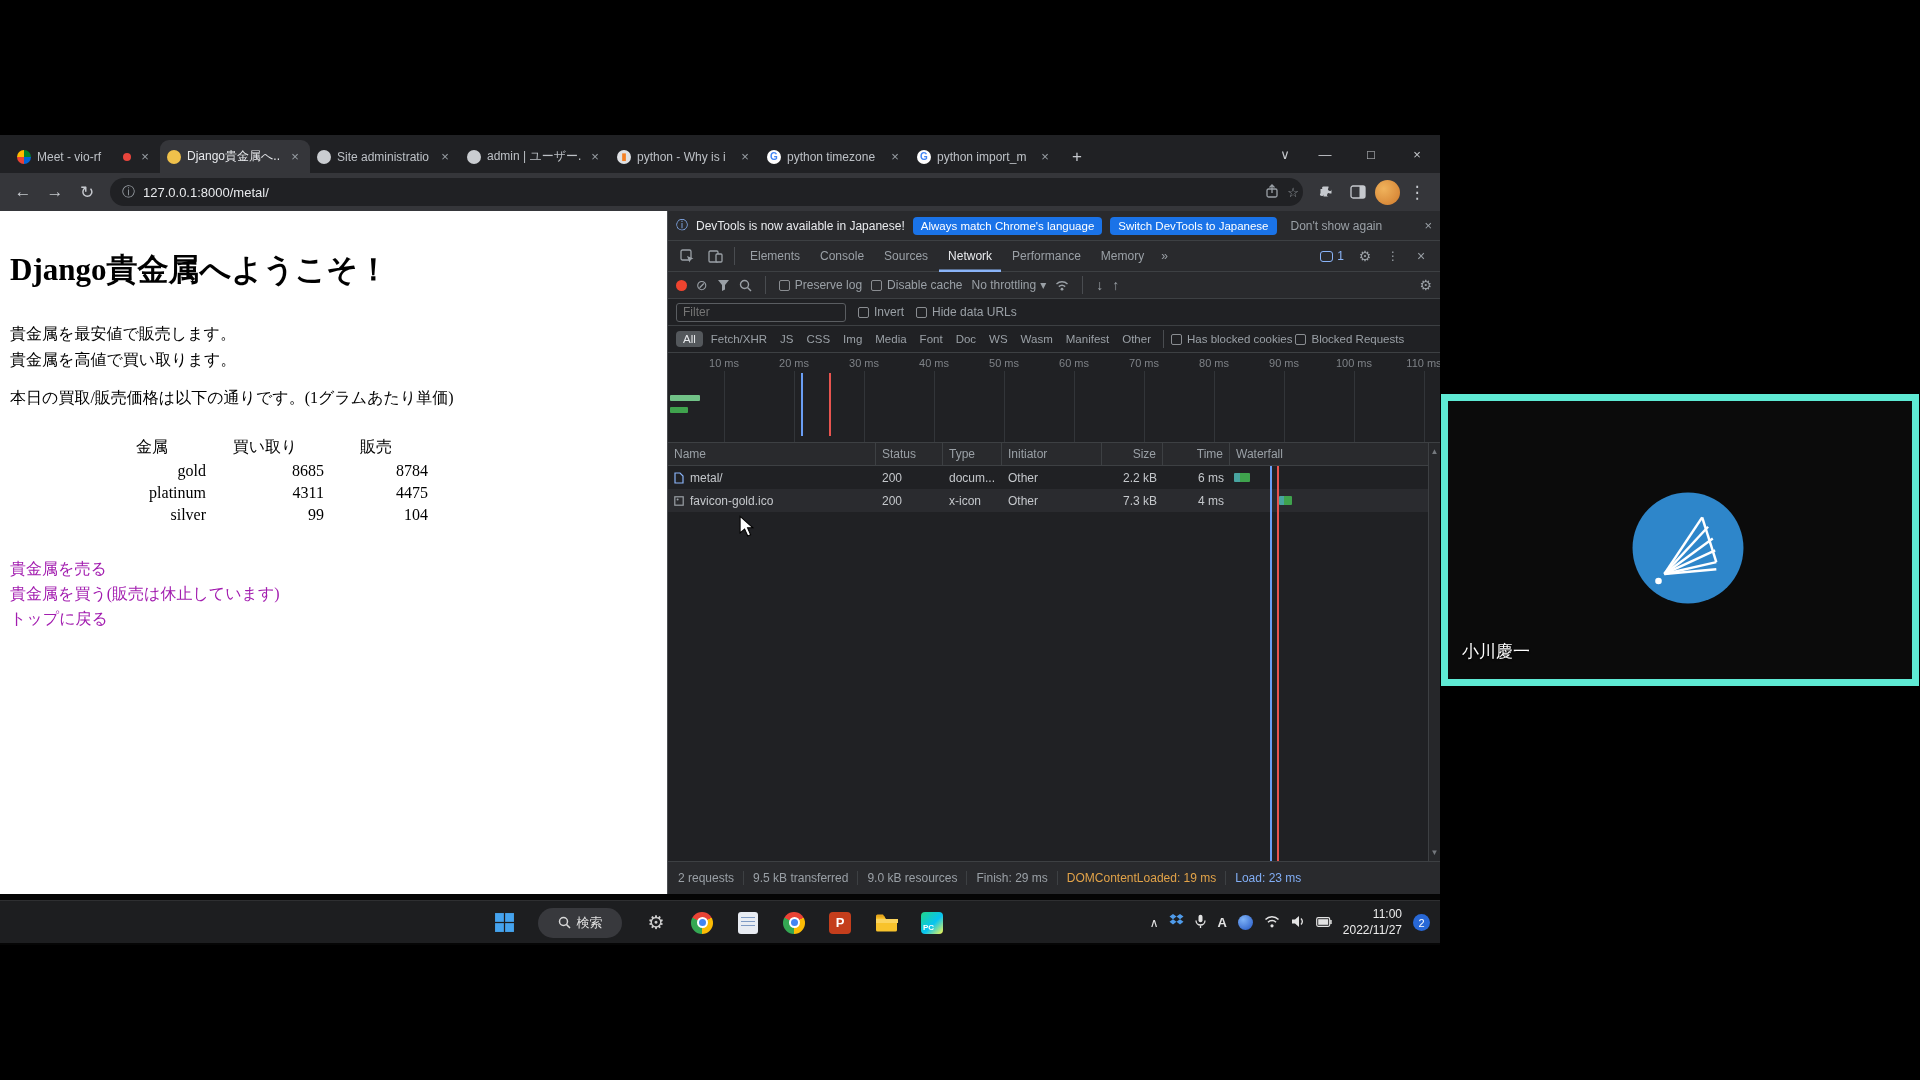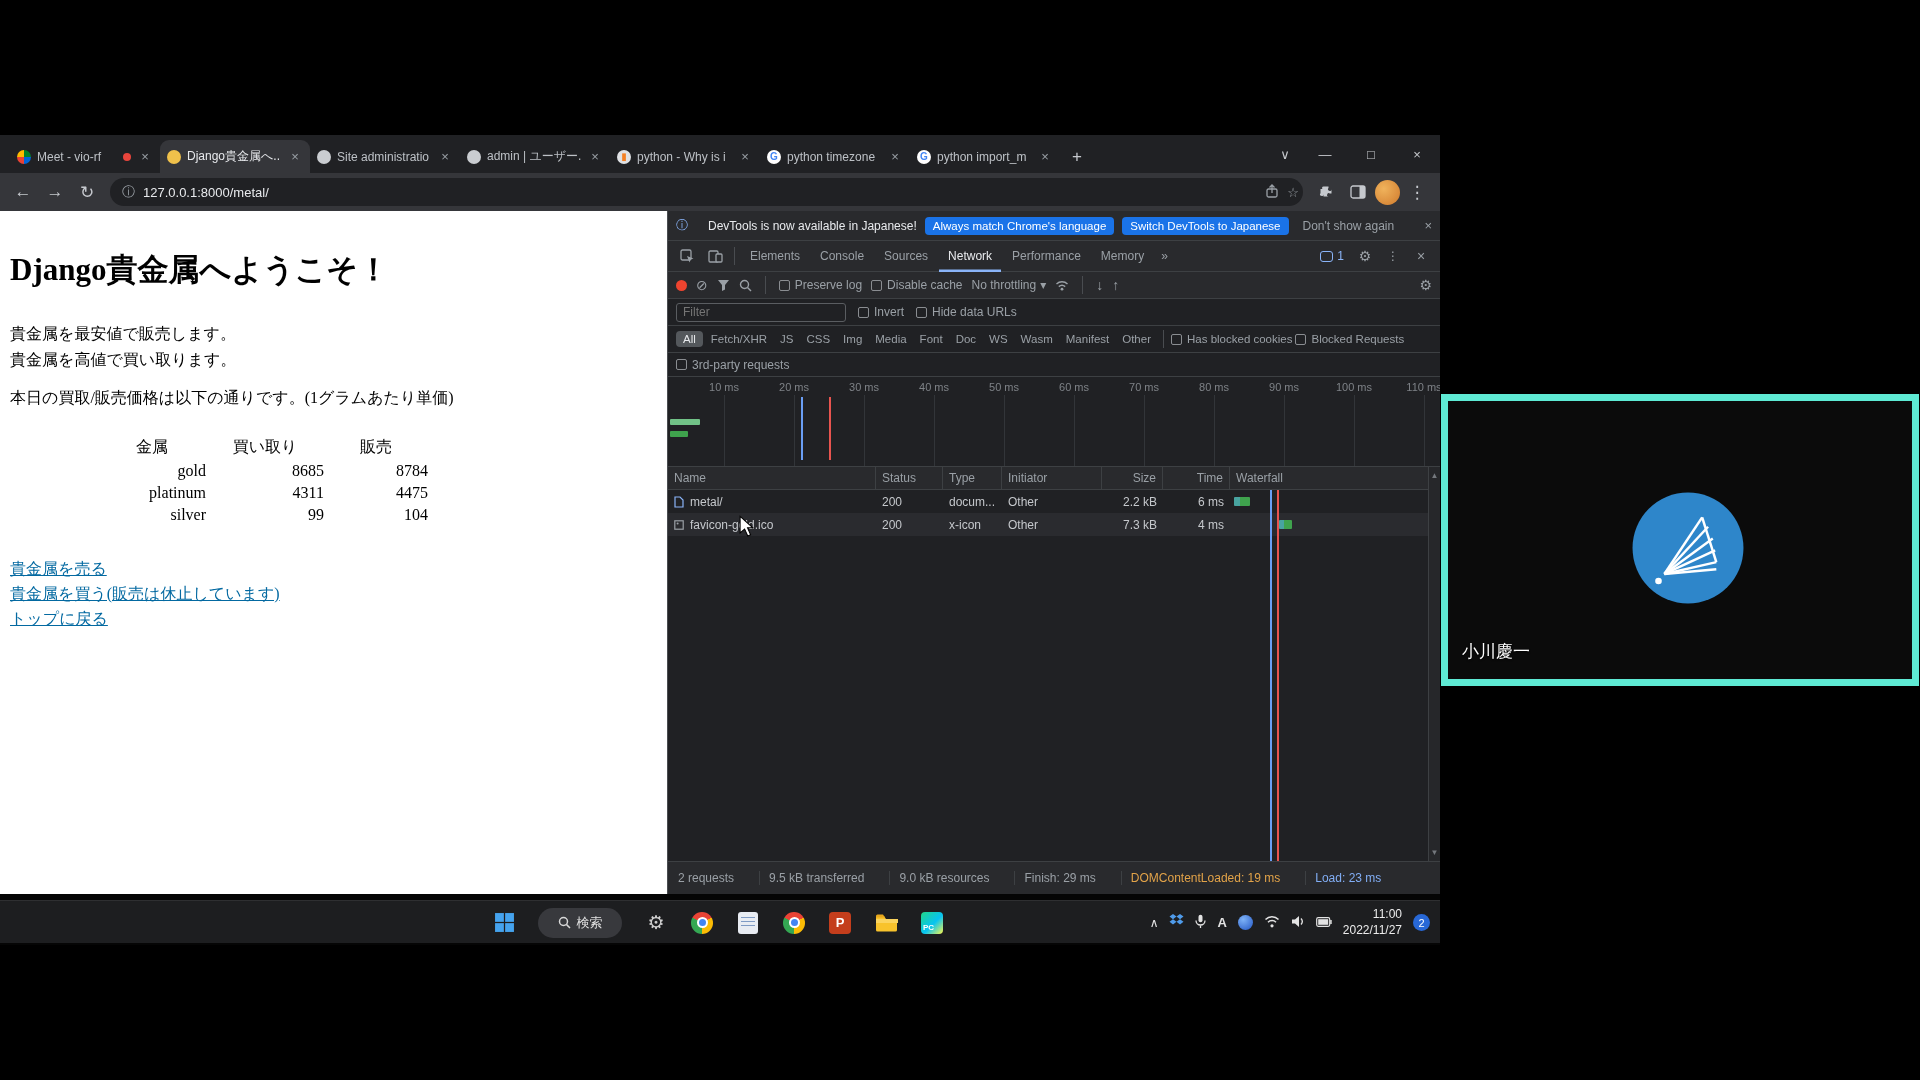--- a/index.html
+++ b/index.html
@@ -42,28 +42,28 @@
   .page { width:667px; background:#fff; color:#000; padding:34px 14px 0 10px;
           font-family:"Liberation Serif","DejaVu Serif",serif; font-size:16px; overflow:hidden; }
   .page h1 { font-size:31px; margin:4px 0 30px 0; font-weight:bold; }
   .page p { line-height:1.62; }
   .page .note { margin-top:12px; }
   .price-table { border-collapse:collapse; margin:24px 0 0 88px; font-size:16px; }
   .price-table th { font-weight:normal; text-align:center; padding:2px 0; }
   .price-table td { text-align:right; padding:2px 0; }
   .price-table .c1 { width:108px; } .price-table .c2 { width:118px; } .price-table .c3 { width:104px; }
   .links { margin-top:30px; line-height:1.57; }
-  .links a { display:table; color:#0369a1; text-decoration:underline; cursor:pointer; }
+  .links a { display:table; color:#a21caf; cursor:pointer; }
 
   
   .devtools { width:773px; background:#202124; color:#9aa0a6; font-size:12px;
               display:flex; flex-direction:column; border-left:1px solid #494c50; }
   .dt-row { display:flex; align-items:center; border-bottom:1px solid #3d4043; flex:none; }
   .notice { height:30px; background:#292a2d; padding:0 8px; gap:8px; font-size:12px; }
-  .notice .ntext { color:#e8eaed;margin-left:12px; }
+  .notice .ntext { color:#e8eaed; }
   .btn-blue { background:#1a73e8; color:#fff; border-radius:4px; padding:3px 8px; font-size:11.5px; white-space:nowrap; }
   .btn-ghost { color:#9aa0a6; padding:3px 6px; white-space:nowrap; }
   .notice .x { margin-left:auto; color:#9aa0a6; font-size:13px; }
 
   .dt-tabbar { height:31px; background:#292a2d; padding:0 6px; gap:2px; }
   .dt-tool { width:26px; height:24px; display:flex; align-items:center; justify-content:center; color:#9aa0a6; }
   .vsep { width:1px; height:18px; background:#494c50; margin:0 4px; flex:none; }
   .dt-tab { padding:0 9px; height:31px; display:flex; align-items:center; white-space:nowrap; }
   .dt-tab.active { color:#e8eaed; box-shadow:inset 0 -2.5px 0 #8ab4f8; }
   .dt-more { padding:0 6px; }
@@ -105,21 +105,21 @@
   .req-row.alt { background:#2a2b2f; }
   .req-row .td { height:100%; }
   .name-ico { margin-right:6px; flex:none; display:flex; }
   .wf-bar { position:absolute; top:7px; height:9px; border-radius:1px; }
   .evt-line { position:absolute; top:0; bottom:0; width:1.5px; }
   .rail { position:absolute; right:0; top:0; bottom:0; width:12px; background:#26272a;
           border-left:1px solid #3d4043; display:flex; flex-direction:column; justify-content:space-between;
           align-items:center; font-size:8px; color:#74787d; padding:4px 0; }
 
   .statusbar { height:27px; padding:16px 10px; background:#292a2d; border-top:1px solid #3d4043;
-               gap:16px; border-bottom:none; }
+               gap:0; border-bottom:none; }
   .sb-item { padding:0 9px; border-left:1px solid #3d4043; white-space:nowrap; }
   .sb-item:first-child { border-left:none; padding-left:0; }
   .sb-dcl { color:#e2a349; } .sb-load { color:#82aef5; }
 
   
   .taskbar { position:absolute; left:0; top:765px; width:1440px; height:43px; background:#1d1e20;
              border-top:1px solid #2e2f31; }
   .tb-main { position:absolute; left:492px; top:0; height:43px; display:flex; align-items:center; gap:22px; }
   .tb-icon { width:24px; height:24px; display:flex; align-items:center; justify-content:center; flex:none; }
   .search-pill { height:30px; width:84px; background:#38393d; border-radius:15px; display:flex;
@@ -388,26 +388,20 @@
             <span class="cbl">
               <span class="cb"></span>
               <span>Has blocked cookies</span>
             </span>
             <span class="cbl">
               <span class="cb"></span>
               <span>Blocked Requests</span>
             </span>
           </div>
 
-          <div class="dt-row third-row">
-            <span class="cbl">
-              <span class="cb"></span>
-              <span>3rd-party requests</span>
-            </span>
-          </div>
 
           <div class="timeline">
             <span class="tl-label" style="left:56px">10 ms</span>
             <span class="tl-label" style="left:126px">20 ms</span>
             <span class="tl-label" style="left:196px">30 ms</span>
             <span class="tl-label" style="left:266px">40 ms</span>
             <span class="tl-label" style="left:336px">50 ms</span>
             <span class="tl-label" style="left:406px">60 ms</span>
             <span class="tl-label" style="left:476px">70 ms</span>
             <span class="tl-label" style="left:546px">80 ms</span>

